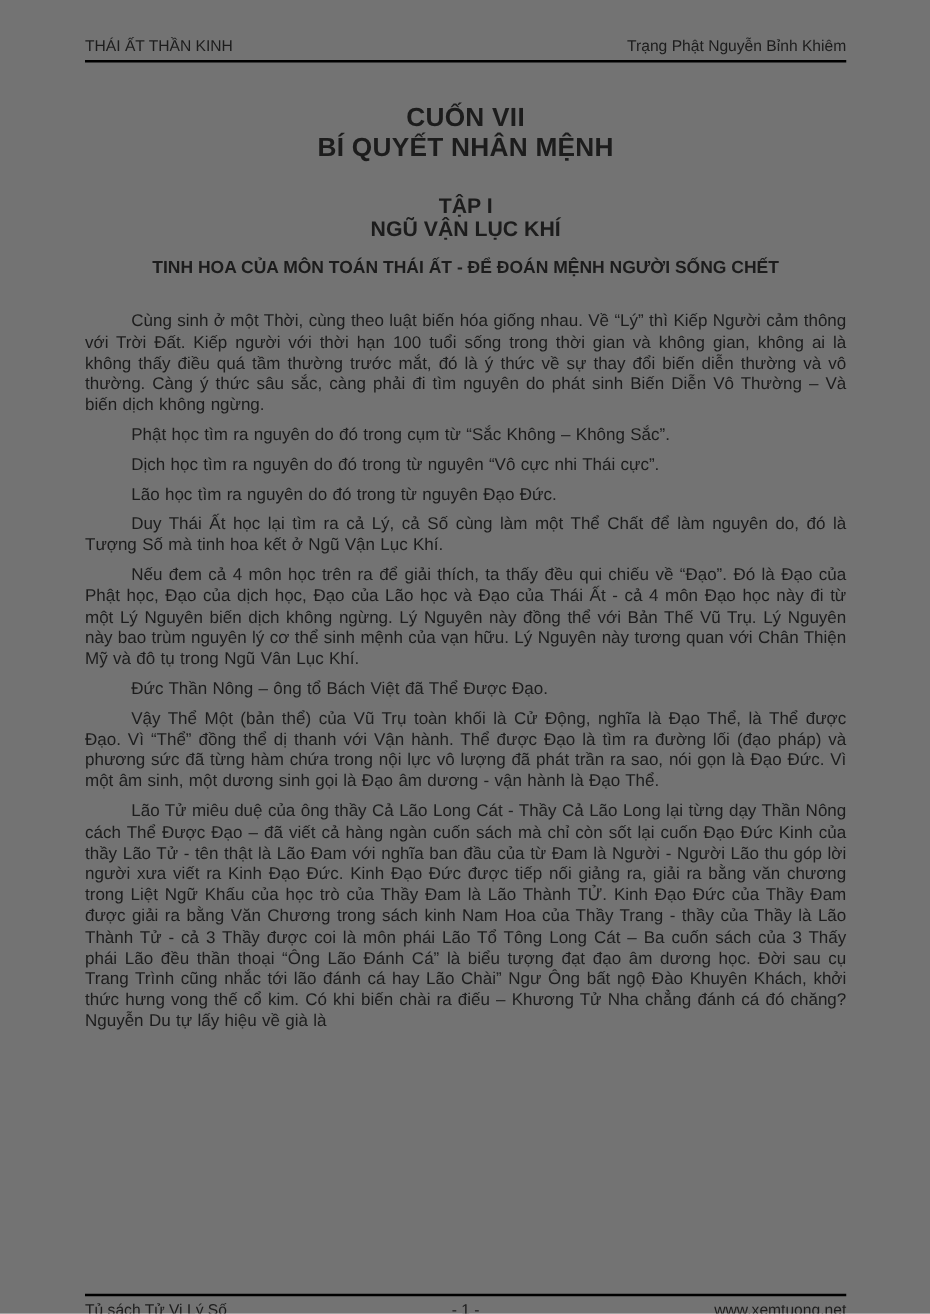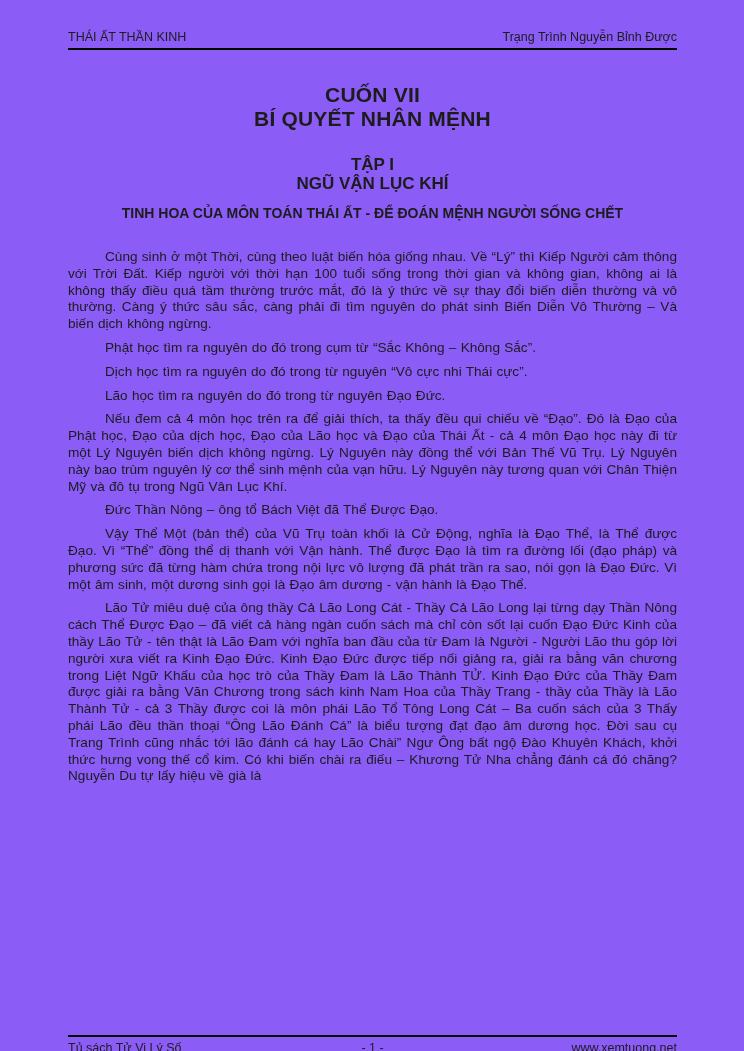--- a/index.html
+++ b/index.html
@@ -6,21 +6,21 @@
     margin: 0;
     padding: 0;
     background: #e8e8e8;
     font-family: "Liberation Sans", "DejaVu Sans", sans-serif;
   }
   .page {
     position: relative;
     width: 744px;
     height: 1051px;
     margin: 0 auto;
-    background: #8b5cf6;
+    background: #737373;
     color: #1c1c1c;
     box-sizing: border-box;
     padding: 0 67px 0 68px;
     overflow: hidden;
   }
   
   .running-header {
     display: flex;
     justify-content: space-between;
     align-items: flex-end;
@@ -100,41 +100,42 @@
     cursor: pointer;
   }
 </style>
 </head>
 <body>
 
 <div class="page">
 
   <div class="running-header">
     <span>THÁI ẤT THẦN KINH</span>
-    <span>Trạng Trình Nguyễn Bỉnh Được</span>
+    <span>Trạng Phật Nguyễn Bỉnh Khiêm</span>
   </div>
 
   <div class="title-block">
     <div class="title-main">
       <div>CUỐN VII</div>
       <div>BÍ QUYẾT NHÂN MỆNH</div>
     </div>
     <div class="title-volume">
       <div>TẬP I</div>
       <div>NGŨ VẬN LỤC KHÍ</div>
     </div>
     <div class="title-sub">TINH HOA CỦA MÔN TOÁN THÁI ẤT - ĐỂ ĐOÁN MỆNH NGƯỜI SỐNG CHẾT</div>
   </div>
 
 
   <div class="body-text">
     <p>Cùng sinh ở một Thời, cùng theo luật biến hóa giống nhau. Về “Lý” thì Kiếp Người cảm thông với Trời Đất. Kiếp người với thời hạn 100 tuổi sống trong thời gian và không gian, không ai là không thấy điều quá tầm thường trước mắt, đó là ý thức về sự thay đổi biến diễn thường và vô thường. Càng ý thức sâu sắc, càng phải đi tìm nguyên do phát sinh Biến Diễn Vô Thường – Và biến dịch không ngừng.</p>
     <p>Phật học tìm ra nguyên do đó trong cụm từ “Sắc Không – Không Sắc”.</p>
     <p>Dịch học tìm ra nguyên do đó trong từ nguyên “Vô cực nhi Thái cực”.</p>
     <p>Lão học tìm ra nguyên do đó trong từ nguyên Đạo Đức.</p>
+    <p>Duy Thái Ất học lại tìm ra cả Lý, cả Số cùng làm một Thể Chất để làm nguyên do, đó là Tượng Số mà tinh hoa kết ở Ngũ Vận Lục Khí.</p>
     <p>Nếu đem cả 4 môn học trên ra để giải thích, ta thấy đều qui chiếu về “Đạo”. Đó là Đạo của Phật học, Đạo của dịch học, Đạo của Lão học và Đạo của Thái Ất - cả 4 môn Đạo học này đi từ một Lý Nguyên biến dịch không ngừng. Lý Nguyên này đồng thể với Bản Thế Vũ Trụ. Lý Nguyên này bao trùm nguyên lý cơ thể sinh mệnh của vạn hữu. Lý Nguyên này tương quan với Chân Thiện Mỹ và đô tụ trong Ngũ Vân Lục Khí.</p>
     <p>Đức Thần Nông – ông tổ Bách Việt đã Thể Được Đạo.</p>
     <p>Vậy Thể Một (bản thể) của Vũ Trụ toàn khối là Cử Động, nghĩa là Đạo Thể, là Thể được Đạo. Vì “Thể” đồng thể dị thanh với Vận hành. Thể được Đạo là tìm ra đường lối (đạo pháp) và phương sức đã từng hàm chứa trong nội lực vô lượng đã phát trần ra sao, nói gọn là Đạo Đức. Vì một âm sinh, một dương sinh gọi là Đạo âm dương - vận hành là Đạo Thể.</p>
     <p>Lão Tử miêu duệ của ông thầy Cả Lão Long Cát - Thầy Cả Lão Long lại từng dạy Thần Nông cách Thể Được Đạo – đã viết cả hàng ngàn cuốn sách mà chỉ còn sốt lại cuốn Đạo Đức Kinh của thầy Lão Tử - tên thật là Lão Đam với nghĩa ban đầu của từ Đam là Người - Người Lão thu góp lời người xưa viết ra Kinh Đạo Đức. Kinh Đạo Đức được tiếp nối giảng ra, giải ra bằng văn chương trong Liệt Ngữ Khấu của học trò của Thầy Đam là Lão Thành TỬ. Kinh Đạo Đức của Thầy Đam được giải ra bằng Văn Chương trong sách kinh Nam Hoa của Thầy Trang - thầy của Thầy là Lão Thành Tử - cả 3 Thầy được coi là môn phái Lão Tổ Tông Long Cát – Ba cuốn sách của 3 Thấy phái Lão đều thần thoại “Ông Lão Đánh Cá” là biểu tượng đạt đạo âm dương học. Đời sau cụ Trang Trình cũng nhắc tới lão đánh cá hay Lão Chài” Ngư Ông bất ngộ Đào Khuyên Khách, khởi thức hưng vong thế cổ kim. Có khi biến chài ra điếu – Khương Tử Nha chẳng đánh cá đó chăng? Nguyễn Du tự lấy hiệu về già là</p>
   </div>
 
   <div class="running-footer">
     <span>Tủ sách Tử Vi Lý Số</span>
     <span class="footer-center">- 1 -</span>
     <span class="footer-link">www.xemtuong.net</span>

